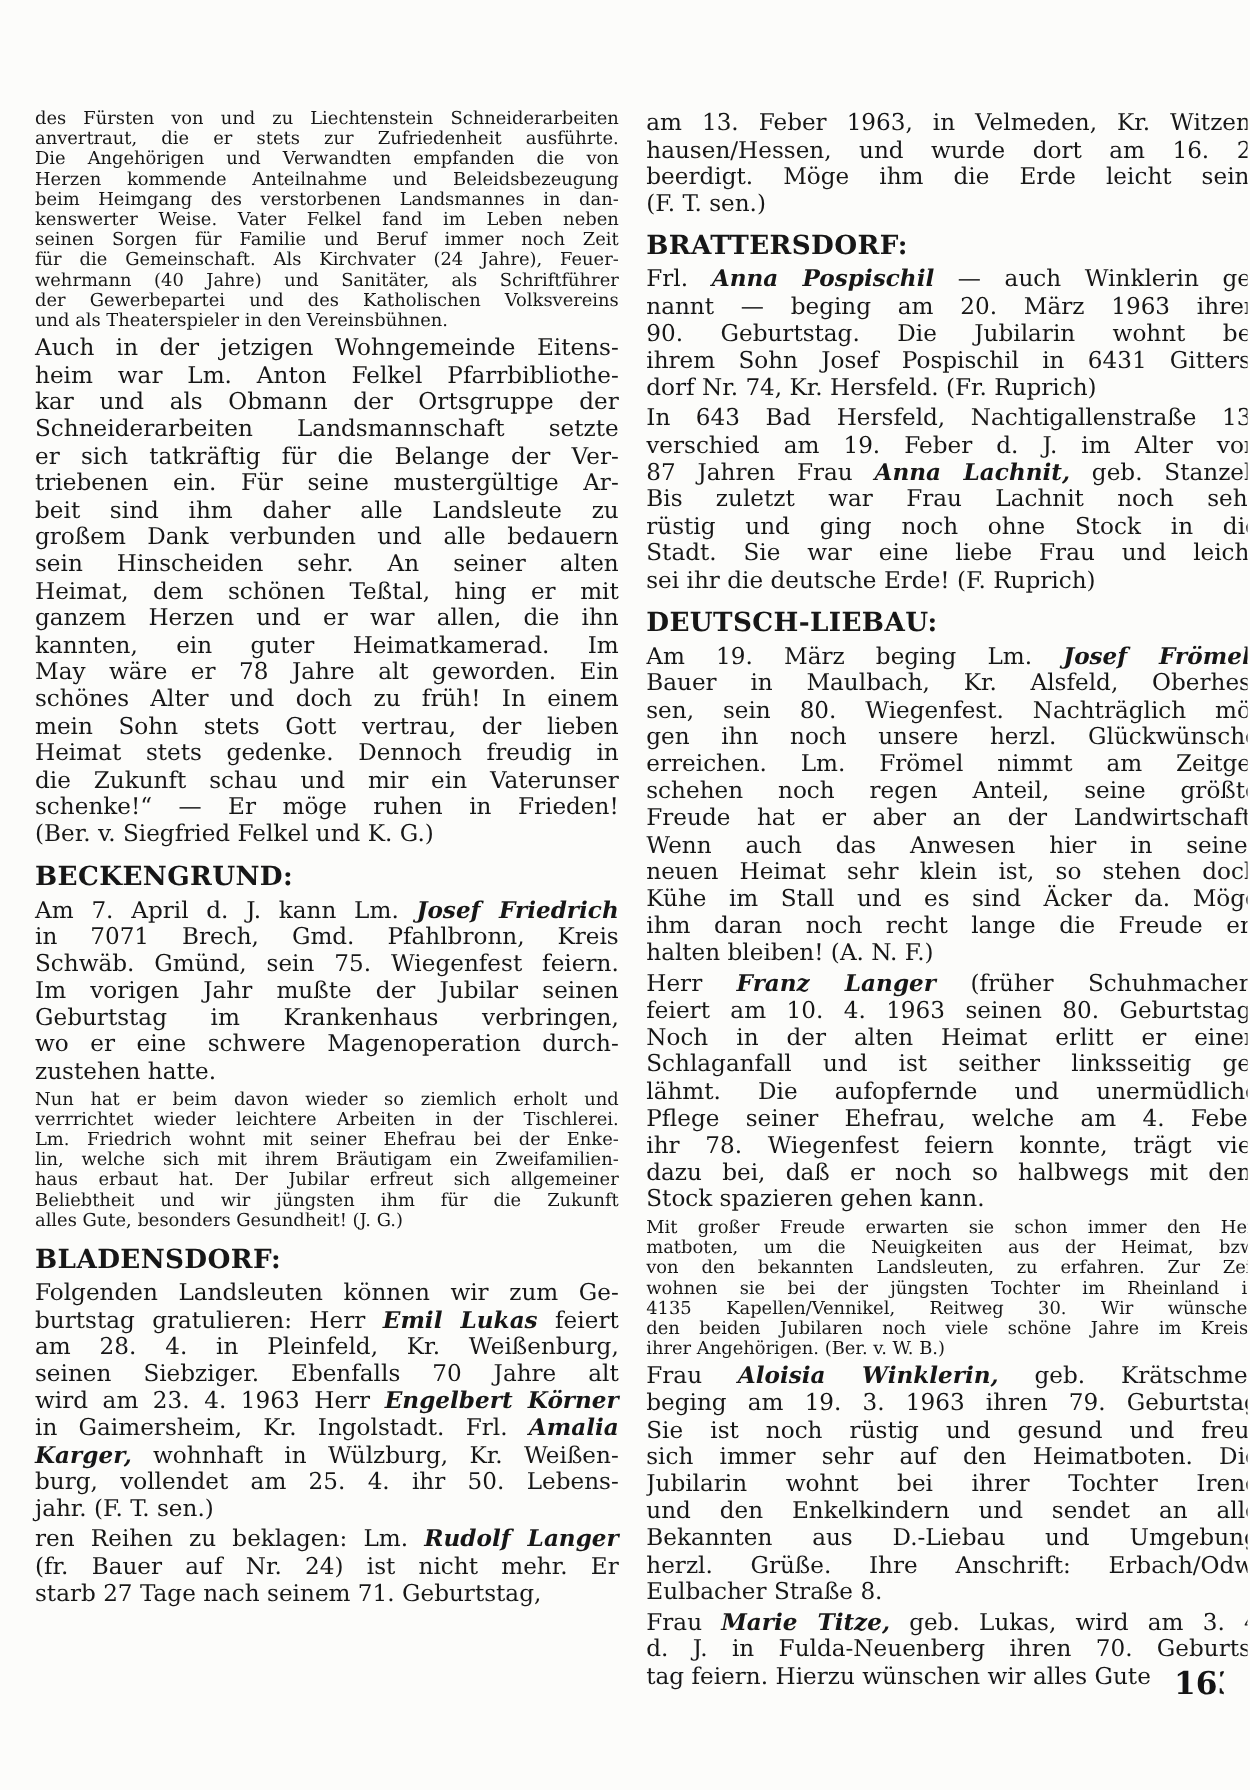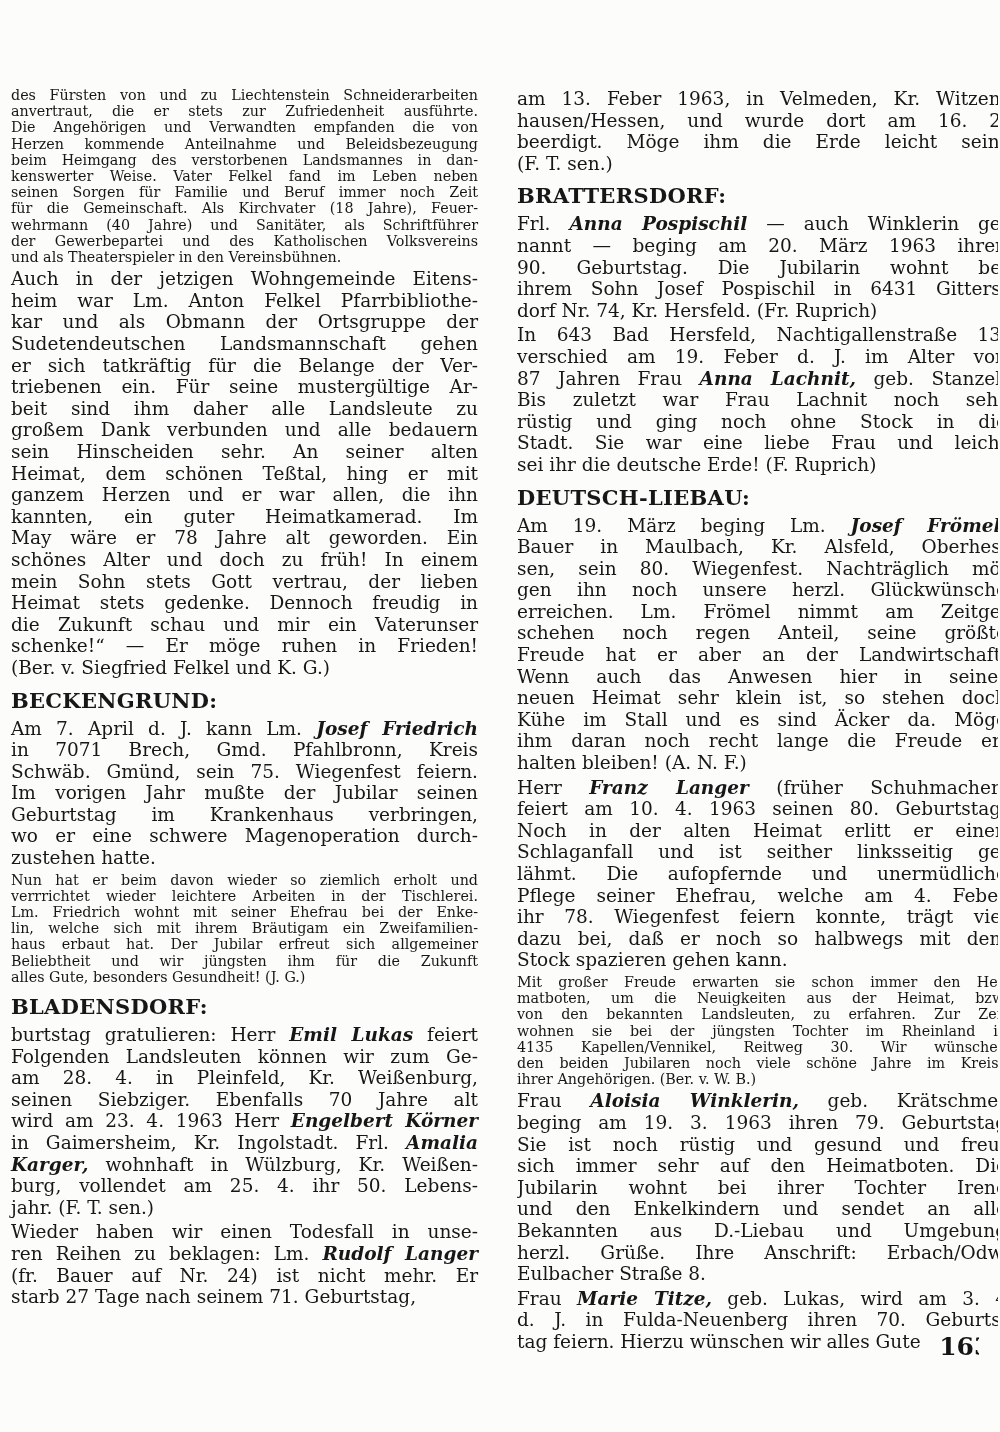--- a/index.html
+++ b/index.html
@@ -6,21 +6,21 @@
   .page {
     position: relative;
     width: 1000px;
     height: 1432px;
     background: #fcfcfa;
     overflow: hidden;
     font-family: "DejaVu Serif", "Liberation Serif", serif;
     color: #171717;
   }
   .col { position: absolute; }
-  .col-left  { left: 11px;  top: 85px; width: 467px; }
+  .col-left  { left: 28px;  top: 85px; width: 467px; }
   .col-right { left: 517px; top: 88px; width: 481px; overflow: hidden; }
   .col-right .para, .col-right .heading { width: 490px; }
 
   .para { margin: 0 0 3px 0; }
   .para.main  { font-size: 18.5px; line-height: 21.6px; }
   .para.small { font-size: 14.3px; line-height: 16.2px; margin-top: 2px; }
 
   .line { text-align: justify; text-align-last: justify; }
   .line.last { text-align-last: left; }
   .line b { font-weight: bold; font-style: italic; }
@@ -57,30 +57,30 @@
 <div class="page">
   <div class="col col-left" id="col-left">
       <div class="para small">
         <div class="line">des Fürsten von und zu Liechtenstein Schneiderarbeiten</div>
         <div class="line">anvertraut, die er stets zur Zufriedenheit ausführte.</div>
         <div class="line">Die Angehörigen und Verwandten empfanden die von</div>
         <div class="line">Herzen kommende Anteilnahme und Beleidsbezeugung</div>
         <div class="line">beim Heimgang des verstorbenen Landsmannes in dan-</div>
         <div class="line">kenswerter Weise. Vater Felkel fand im Leben neben</div>
         <div class="line">seinen Sorgen für Familie und Beruf immer noch Zeit</div>
-        <div class="line">für die Gemeinschaft. Als Kirchvater (18 Jahre), Feuer-</div>
+        <div class="line">für die Gemeinschaft. Als Kirchvater (24 Jahre), Feuer-</div>
         <div class="line">wehrmann (40 Jahre) und Sanitäter, als Schriftführer</div>
         <div class="line">der Gewerbepartei und des Katholischen Volksvereins</div>
         <div class="line last">und als Theaterspieler in den Vereinsbühnen.</div>
       </div>
       <div class="para main">
         <div class="line">Auch in der jetzigen Wohngemeinde Eitens-</div>
         <div class="line">heim war Lm. Anton Felkel Pfarrbibliothe-</div>
         <div class="line">kar und als Obmann der Ortsgruppe der</div>
-        <div class="line">Sudetendeutschen Landsmannschaft gehen</div>
+        <div class="line">Schneiderarbeiten Landsmannschaft setzte</div>
         <div class="line">er sich tatkräftig für die Belange der Ver-</div>
         <div class="line">triebenen ein. Für seine mustergültige Ar-</div>
         <div class="line">beit sind ihm daher alle Landsleute zu</div>
         <div class="line">großem Dank verbunden und alle bedauern</div>
         <div class="line">sein Hinscheiden sehr. An seiner alten</div>
         <div class="line">Heimat, dem schönen Teßtal, hing er mit</div>
         <div class="line">ganzem Herzen und er war allen, die ihn</div>
         <div class="line">kannten, ein guter Heimatkamerad. Im</div>
         <div class="line">May wäre er 78 Jahre alt geworden. Ein</div>
         <div class="line">schönes Alter und doch zu früh! In einem</div>
@@ -104,32 +104,31 @@
         <div class="line">Nun hat er beim davon wieder so ziemlich erholt und</div>
         <div class="line">verrrichtet wieder leichtere Arbeiten in der Tischlerei.</div>
         <div class="line">Lm. Friedrich wohnt mit seiner Ehefrau bei der Enke-</div>
         <div class="line">lin, welche sich mit ihrem Bräutigam ein Zweifamilien-</div>
         <div class="line">haus erbaut hat. Der Jubilar erfreut sich allgemeiner</div>
         <div class="line">Beliebtheit und wir jüngsten ihm für die Zukunft</div>
         <div class="line last">alles Gute, besonders Gesundheit! (J. G.)</div>
       </div>
       <div class="heading">BLADENSDORF:</div>
       <div class="para main">
+        <div class="line">Folgenden Landsleuten können wir zum Ge-</div>
         <div class="line">burtstag gratulieren: Herr <b>Emil Lukas</b> feiert</div>
-        <div class="line">Folgenden Landsleuten können wir zum Ge-</div>
         <div class="line">am 28. 4. in Pleinfeld, Kr. Weißenburg,</div>
         <div class="line">seinen Siebziger. Ebenfalls 70 Jahre alt</div>
         <div class="line">wird am 23. 4. 1963 Herr <b>Engelbert Körner</b></div>
         <div class="line">in Gaimersheim, Kr. Ingolstadt. Frl. <b>Amalia</b></div>
         <div class="line"><b>Karger,</b> wohnhaft in Wülzburg, Kr. Weißen-</div>
         <div class="line">burg, vollendet am 25. 4. ihr 50. Lebens-</div>
         <div class="line last">jahr. (F. T. sen.)</div>
       </div>
       <div class="para main">
-        <div class="line">Wieder haben wir einen Todesfall in unse-</div>
         <div class="line">ren Reihen zu beklagen: Lm. <b>Rudolf Langer</b></div>
         <div class="line">(fr. Bauer auf Nr. 24) ist nicht mehr. Er</div>
         <div class="line last">starb 27 Tage nach seinem 71. Geburtstag,</div>
       </div>
     </div>
   <div class="col col-right" id="col-right">
       <div class="para main">
         <div class="line">am 13. Feber 1963, in Velmeden, Kr. Witzen-</div>
         <div class="line">hausen/Hessen, und wurde dort am 16. 2.</div>
         <div class="line">beerdigt. Möge ihm die Erde leicht sein!</div>

